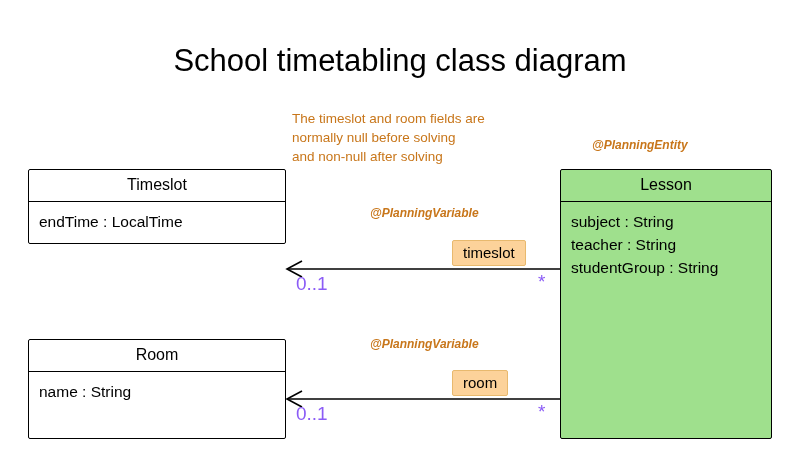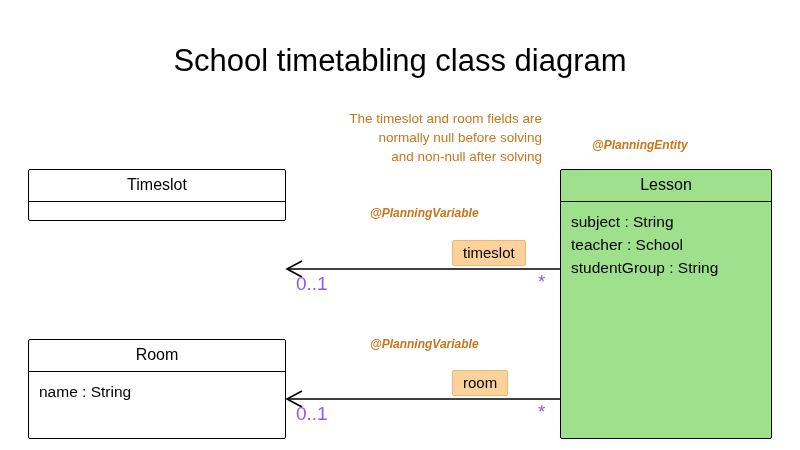--- a/index.html
+++ b/index.html
@@ -23,21 +23,21 @@
     left: 0;
     top: 22px;
     width: 800px;
     text-align: center;
     font-size: 31px;
     color: #000000;
     font-weight: normal;
   }
   .note {
     position: absolute;
-    text-align: right;
+    text-align: left;
     color: #c8761a;
     font-size: 13.5px;
     line-height: 19px;
   }
   .stereotype {
     position: absolute;
     color: #c8761a;
     font-size: 12px;
     font-style: italic;
     font-weight: bold;
@@ -116,38 +116,39 @@
     <polyline points="302,240 287,248 302,256" fill="none" stroke="#000000" stroke-width="1.6"></polyline>
 
     <line x1="560" y1="378" x2="288" y2="378" stroke="#000000" stroke-width="1.6"></line>
     <polyline points="302,370 287,378 302,386" fill="none" stroke="#000000" stroke-width="1.6"></polyline>
   </svg>
 
   <div class="umlclass" style="left:28px; top:148px; width:258px;">
     <div class="cname">Timeslot</div>
     <div class="divider"></div>
     <div class="fields">
+      <div>endTime : LocalTime</div>
     </div>
   </div>
 
   <div class="umlclass" style="left:28px; top:318px; width:258px; height:100px;">
     <div class="cname">Room</div>
     <div class="divider"></div>
     <div class="fields">
       <div>name : String</div>
     </div>
   </div>
 
   <div class="stereotype" style="left:592px; top:117px;">@PlanningEntity</div>
   <div class="umlclass green" style="left:560px; top:148px; width:212px; height:270px;">
     <div class="cname">Lesson</div>
     <div class="divider"></div>
     <div class="fields">
       <div>subject : String</div>
-      <div>teacher : School</div>
+      <div>teacher : String</div>
       <div>studentGroup : String</div>
     </div>
   </div>
 
   <div class="stereotype" style="left:370px; top:185px;">@PlanningVariable</div>
   <div class="label-box" style="left:452px; top:219px;">timeslot</div>
   <div class="mult" style="left:296px; top:252px;">0..1</div>
   <div class="mult" style="left:538px; top:250px;">*</div>
 
   <div class="stereotype" style="left:370px; top:316px;">@PlanningVariable</div>

